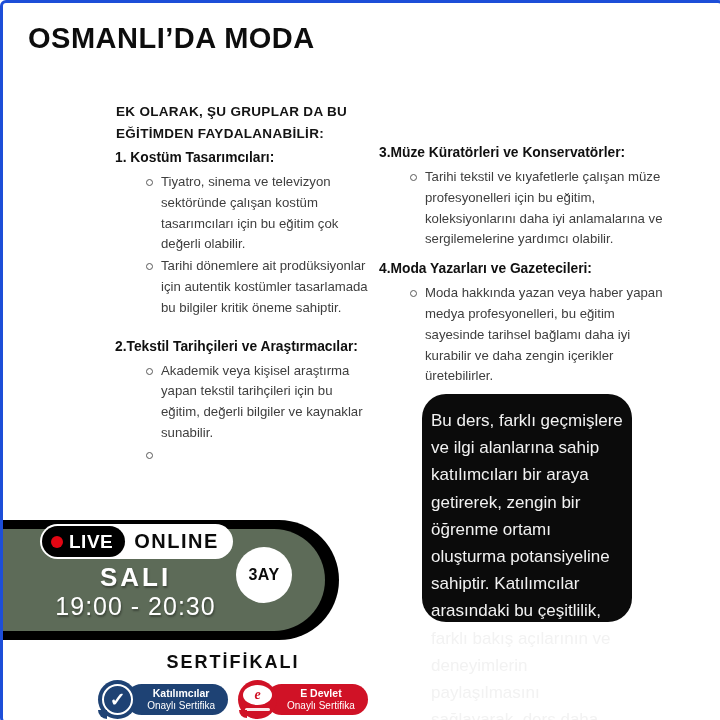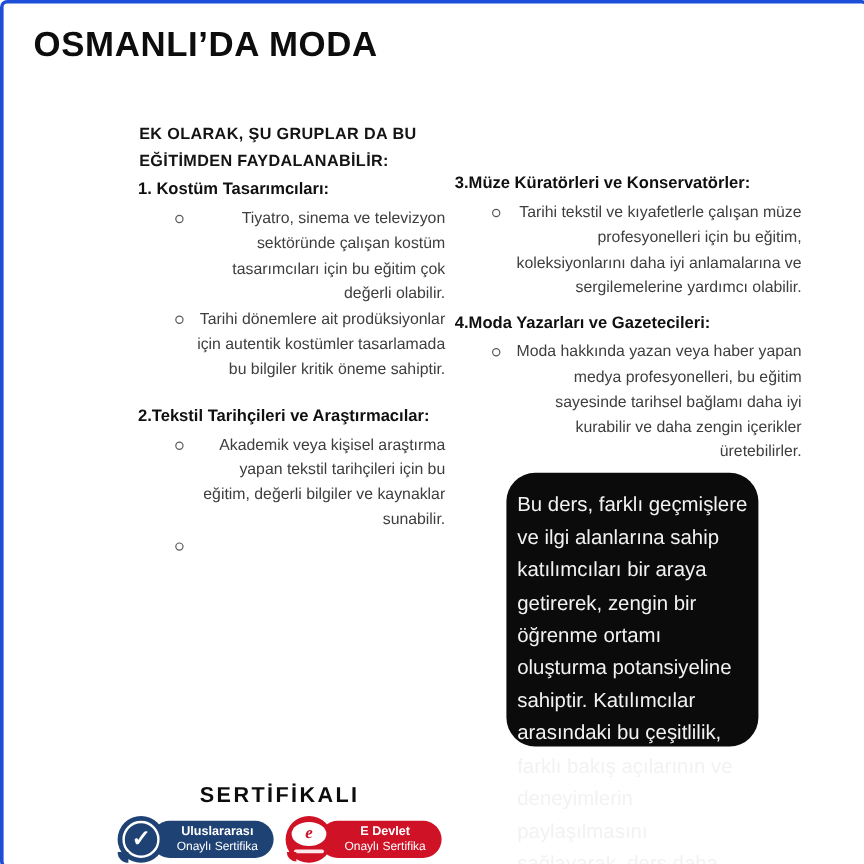--- a/index.html
+++ b/index.html
@@ -15,21 +15,21 @@
   
   .intro{position:absolute;left:113px;top:98px;font-weight:700;font-size:13.5px;line-height:1.6;color:#141414;letter-spacing:.3px;}
   
   .col{position:absolute;font-size:13.2px;line-height:1.58;color:#3e3e3e;}
   .col-left{left:112px;top:144px;width:256px;}
   .col-right{left:376px;top:139px;width:289px;}
   .group-heading{font-weight:700;font-size:13.8px;color:#101010;margin:0 0 3px 0;}
   .col-left .group + .group{margin-top:17px;}
   .col-right .group + .group{margin-top:8px;}
   .group ul{list-style:none;margin:0;padding:0 0 0 30px;}
-  .group li{position:relative;padding-left:16px;margin-bottom:1px;text-align:right;}
+  .group li{position:relative;padding-left:16px;margin-bottom:1px;}
   .bullet-ring{position:absolute;left:1px;top:7px;width:5px;height:5px;border:1.5px solid #5a5a5a;border-radius:50%;}
   
   .note-box{
     position:absolute;left:419px;top:391px;width:210px;height:228px;box-sizing:border-box;
     background:#0b0b0b;border-radius:24px;padding:13px 9px;
     color:#f2f2f2;font-size:17px;line-height:1.6;
   }
   .note-box p{margin:0;}
   
   .sched-outer{position:absolute;left:0;top:517px;width:336px;height:120px;background:#000;border-radius:0 60px 60px 0;}
@@ -105,30 +105,45 @@
       <ul>
         <li><span class="bullet-ring"></span><span>Moda hakkında yazan veya haber yapan medya profesyonelleri, bu eğitim sayesinde tarihsel bağlamı daha iyi kurabilir ve daha zengin içerikler üretebilirler.</span></li>
       </ul>
     </div>
   </div>
 
   <div class="note-box">
     <p>Bu ders, farklı geçmişlere ve ilgi alanlarına sahip katılımcıları bir araya getirerek, zengin bir öğrenme ortamı oluşturma potansiyeline sahiptir. Katılımcılar arasındaki bu çeşitlilik, farklı bakış açılarının ve deneyimlerin paylaşılmasını sağlayarak, ders daha interaktif ve kapsamlı hale getirebilir.</p>
   </div>
 
+  <div class="sched-outer">
+    <div class="sched-inner"></div>
+    <div class="live-badge">
+      <span class="live-chip">
+        <span class="live-dot"></span>
+        <span>LIVE</span>
+      </span>
+      <span class="online-label">ONLINE</span>
+    </div>
+    <div class="sched-day">SALI</div>
+    <div class="sched-time">19:00 - 20:30</div>
+    <div class="duration-circle">
+      <span>3AY</span>
+    </div>
+  </div>
 
   <div class="cert">
     <div class="cert-title">SERTİFİKALI</div>
     <div class="cert-badges">
       <div class="badge">
         <span class="bcircle check-circle">
           <span class="check-glyph">✓</span>
         </span>
         <span class="bpill bpill-blue">
-          <span class="l1">Uluslararası</span>
+          <span class="l1">Katılımcılar</span>
           <span class="l2">Onaylı Sertifika</span>
         </span>
       </div>
       <div class="badge">
         <span class="bcircle edevlet-circle">
           <span class="e-inner">
               <span class="e-glyph">e</span>
             </span>
           <span class="e-microtext"></span>
         </span>

